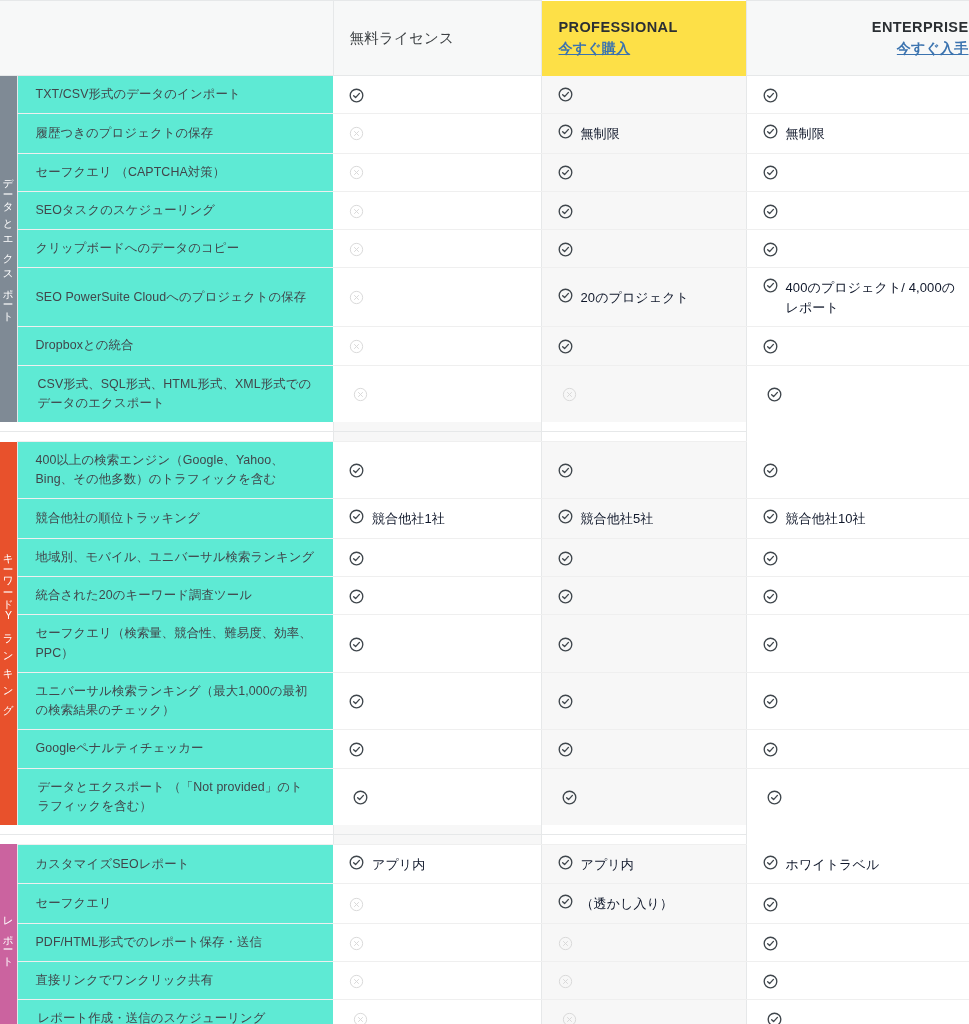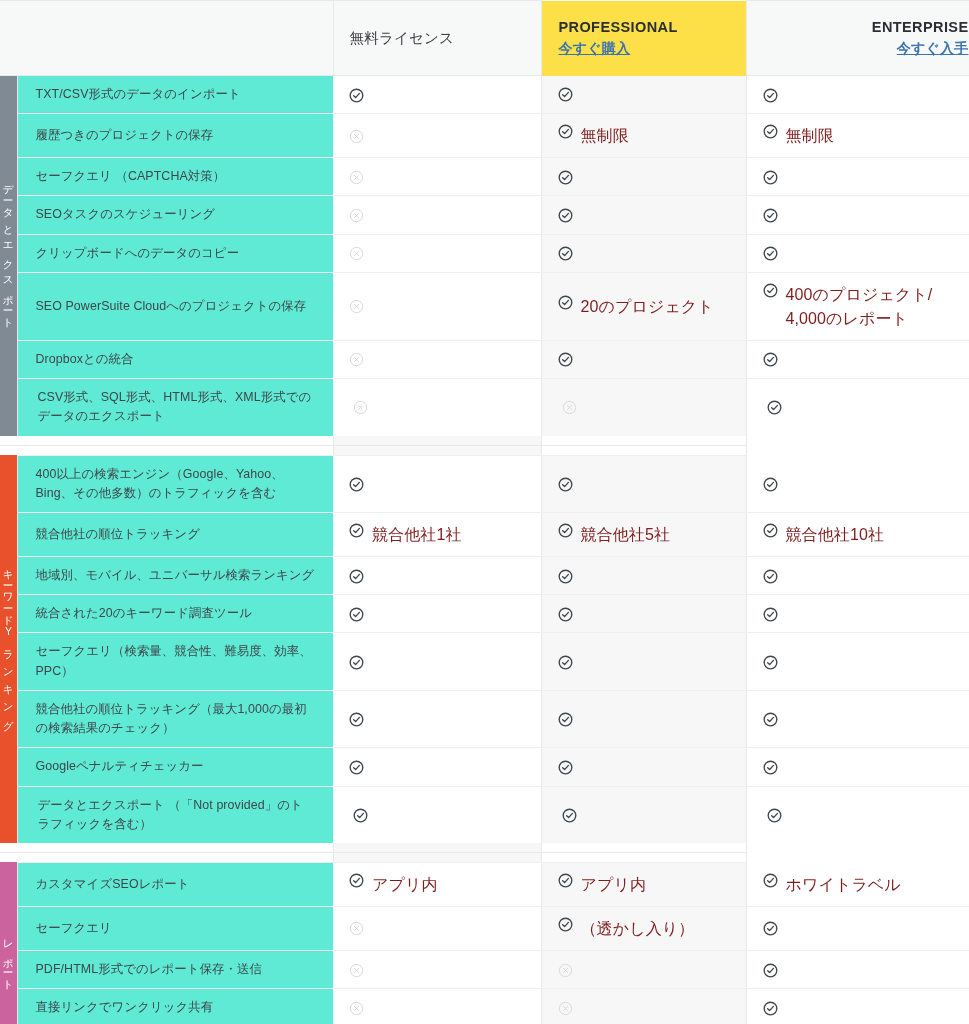--- a/index.html
+++ b/index.html
@@ -147,22 +147,22 @@
     display:inline-block;
   }
 
   
   .vcell{
     display:flex;
     align-items:flex-start;
     gap:8px;
   }
   .vcell .vtxt{
-    font-size:16px;
-    color:#7f1d1d;
+    font-size:13px;
+    color:#0f172a;
     line-height:1.5;
     padding-top:1px;
     letter-spacing:.1px;
   }
   .ico{flex:0 0 auto;display:block;margin-top:1px;}
   .ico svg{display:block;}
 </style>
 </head>
 <body>
 
@@ -637,21 +637,21 @@
               <span class="ico">
                 <svg width="15" height="15" viewBox="0 0 20 20">
                   <circle cx="10" cy="10" r="8.4" fill="none" stroke="#3f464c" stroke-width="1.8"></circle>
                   <path d="M6.2 10.2 L8.8 12.8 L13.9 7.2" fill="none" stroke="#3f464c" stroke-width="1.8" stroke-linecap="round" stroke-linejoin="round"></path>
                 </svg>
               </span>
             </span>
           </td>
         </tr>
         <tr>
-          <td class="feat">競合他社の順位トラッキング（最大1,000の最初の検索結果のチェック）</td>
+          <td class="feat">ユニバーサル検索ランキング（最大1,000の最初の検索結果のチェック）</td>
           <td class="val ">
             <span class="vcell">
               <span class="ico">
                 <svg width="15" height="15" viewBox="0 0 20 20">
                   <circle cx="10" cy="10" r="8.4" fill="none" stroke="#3f464c" stroke-width="1.8"></circle>
                   <path d="M6.2 10.2 L8.8 12.8 L13.9 7.2" fill="none" stroke="#3f464c" stroke-width="1.8" stroke-linecap="round" stroke-linejoin="round"></path>
                 </svg>
               </span>
             </span>
           </td>

